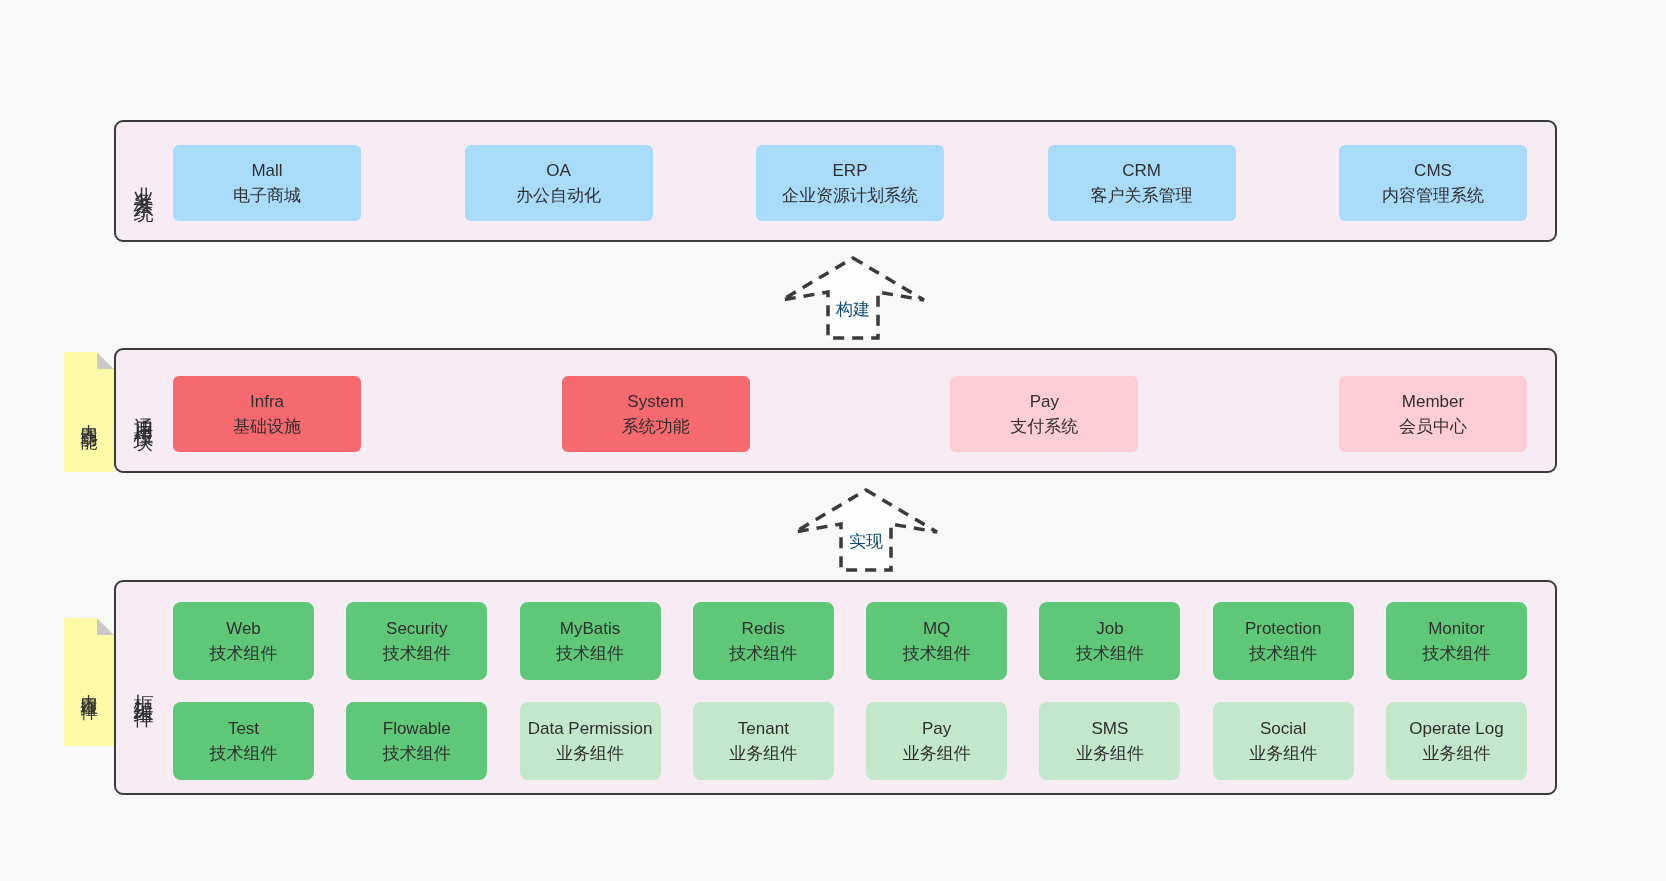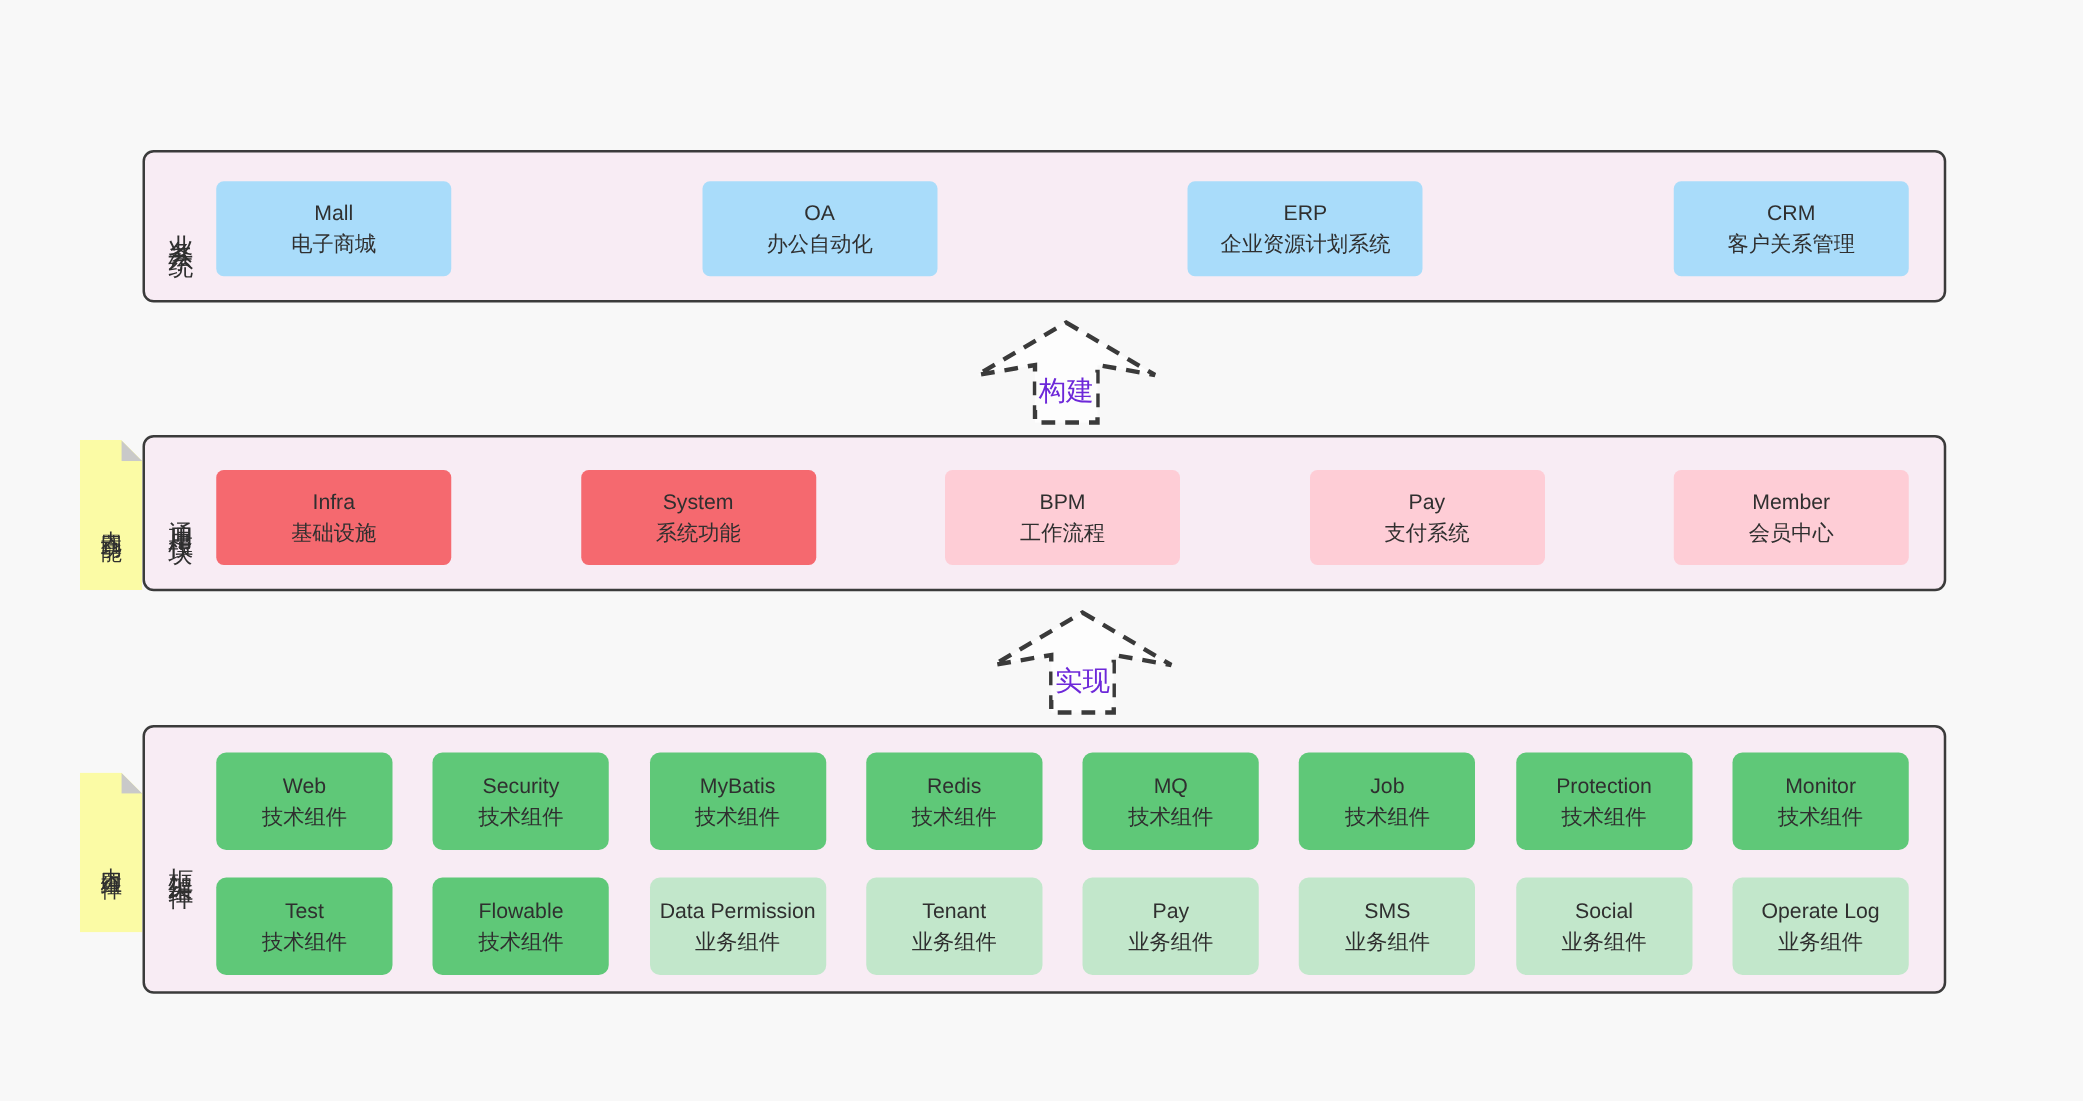--- a/index.html
+++ b/index.html
@@ -59,21 +59,21 @@
   .sticky .stxt {
     writing-mode:vertical-rl; text-orientation:upright;
     font-size:17px; letter-spacing:3px; margin-top:10px; color:#2f2f2f;
   }
   .arrow { position:absolute; width:150px; height:88px; z-index:1; }
   #arrow-build     { left:752px; top:254px; }
   #arrow-implement { left:765px; top:486px; }
   .arrow svg { display:block; width:150px; height:88px; }
   .arrow .lbl {
     position:absolute; left:50%; top:44px; transform:translateX(-50%);
-    font-size:22px; color:#6d28d9; background:#fdfdfd; padding:0 2px; white-space:nowrap;
+    font-size:17px; color:#0c4a6e; background:#fdfdfd; padding:0 2px; white-space:nowrap;
   }
 </style>
 </head>
 <body>
 
 <div class="canvas">
 
   <div class="container" id="layer-business">
     <div class="vlabel">业务系统</div>
     <div class="boxrow">
@@ -85,20 +85,24 @@
         <div>OA</div>
         <div>办公自动化</div>
       </div>
       <div class="box w6 blue">
         <div>ERP</div>
         <div>企业资源计划系统</div>
       </div>
       <div class="box w6 blue">
         <div>CRM</div>
         <div>客户关系管理</div>
+      </div>
+      <div class="box w6 blue">
+        <div>CMS</div>
+        <div>内容管理系统</div>
       </div>
     </div>
   </div>
 
   <div class="arrow" id="arrow-build">
     <svg viewBox="0 0 150 88">
       <polygon points="75,4 146,46 100,38 100,84 50,84 50,38 4,46" fill="#fdfdfd" stroke="#3a3a3a" stroke-width="3.5" stroke-dasharray="11 8" stroke-linejoin="miter"></polygon>
     </svg>
     <div class="lbl">构建</div>
   </div>
@@ -112,24 +116,20 @@
     <div class="boxrow">
       <div class="box w6 red">
         <div>Infra</div>
         <div>基础设施</div>
       </div>
       <div class="box w6 red">
         <div>System</div>
         <div>系统功能</div>
       </div>
       <div class="box w6 pink">
-        <div>BPM</div>
-        <div>工作流程</div>
-      </div>
-      <div class="box w6 pink">
         <div>Pay</div>
         <div>支付系统</div>
       </div>
       <div class="box w6 pink">
         <div>Member</div>
         <div>会员中心</div>
       </div>
     </div>
   </div>
 

